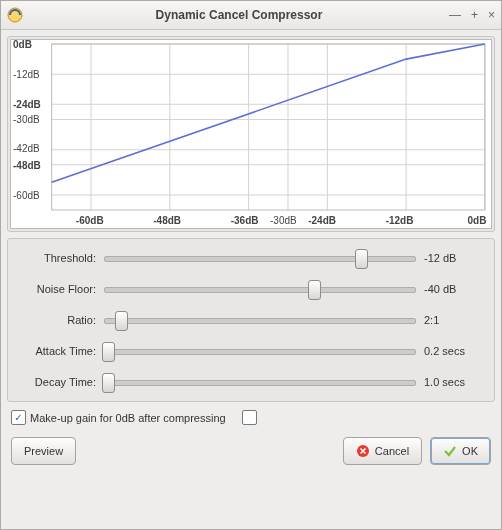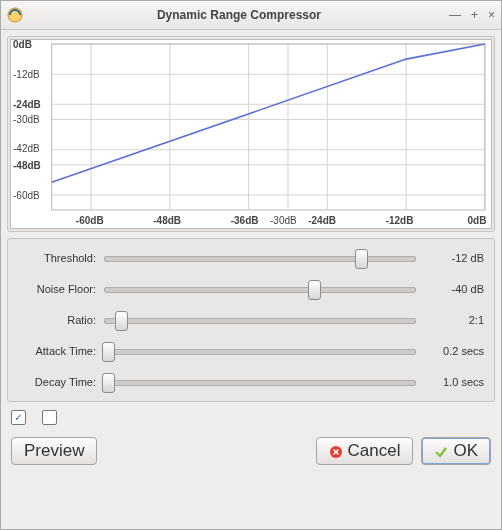--- a/index.html
+++ b/index.html
@@ -14,29 +14,29 @@
 .graph-panel{border:1px solid #c8c5c3;background:#e9e7e5;padding:2px;border-radius:3px}
 .graph{background:#fff;border:1px solid #bdbab7;height:188px;position:relative;font-size:10px;color:#555}
 .graph svg{position:absolute;inset:0}
 
 .sliders-panel{border:1px solid #c8c5c3;background:#e9e7e5;border-radius:3px;padding:8px 10px;display:flex;flex-direction:column;gap:9px}
 .slider-row{display:flex;align-items:center;gap:6px;height:22px}
 .slider-row .lbl{width:78px;text-align:right;color:#333}
 .slider-row .track-wrap{flex:1;position:relative;height:20px}
 .slider-row .track{position:absolute;left:2px;right:2px;top:8px;height:4px;background:#cfcbc9;border:1px solid #b0adab;border-radius:2px}
 .slider-row .thumb{position:absolute;top:1px;width:11px;height:18px;background:linear-gradient(#fff,#d9d6d4);border:1px solid #8e8b89;border-radius:3px}
-.slider-row .val{width:60px;text-align:right;color:#333}
+.slider-row .val{width:60px;color:#333}
 
 .checks{display:flex;align-items:center;gap:16px;padding:2px 4px 0 4px;font-size:11px}
 .ck{display:flex;align-items:center;gap:4px}
 .ck .box{width:13px;height:13px;border:1px solid #7b7977;background:#fff;border-radius:2px;display:flex;align-items:center;justify-content:center;font-size:10px;color:#2a67a5}
 
 .buttons{display:flex;align-items:center;gap:8px;padding:6px 4px 0 4px}
 .buttons .spacer{flex:1}
-.btn{height:26px;padding:0 12px;border:1px solid #a6a3a1;background:linear-gradient(#fefdfc,#e3e0de);border-radius:4px;display:flex;align-items:center;gap:5px;cursor:pointer;font-size:17px;color:#333}
+.btn{height:26px;padding:0 12px;border:1px solid #a6a3a1;background:linear-gradient(#fefdfc,#e3e0de);border-radius:4px;display:flex;align-items:center;gap:5px;cursor:pointer;font-size:11px;color:#333}
 .btn.primary{box-shadow:0 0 0 1px #79a8d8 inset}
 .ico-cancel{width:14px;height:14px}
 .ico-ok{width:14px;height:14px}
 
 .y-tick,.x-tick{position:absolute;font-size:10px;color:#444}
 .y-tick{left:2px;transform:translateY(-50%)}
 .x-tick{bottom:2px;transform:translateX(-50%)}
 .y-tick.bold,.x-tick.bold{font-weight:bold}
 </style>
 </head>
@@ -44,21 +44,21 @@
 
 <div class="window">
 
  <div class="titlebar">
    <span class="app-icon">
      <svg viewBox="0 0 16 16">
           <circle cx="8" cy="8" r="7" fill="#ffd36b" stroke="#c98b1e"></circle>
           <path d="M3 8 A5 5 0 0 1 13 8" fill="none" stroke="#2a67a5" stroke-width="2"></path>
         </svg>
    </span>
-   <span class="title">Dynamic Range Compressor</span>
+   <span class="title">Dynamic Cancel Compressor</span>
    <span class="win-controls">
      <span>—</span>
      <span>+</span>
      <span>×</span>
    </span>
  </div>
 
  <div class="content">
 
   <div class="graph-panel">
@@ -137,20 +137,21 @@
             <div class="track"></div>
             <div class="thumb" style="left:calc(2% - 6px)"></div>
           </div>
      <span class="val">1.0 secs</span>
    </div>
   </div>
 
   <div class="checks">
     <label class="ck">
       <span class="box" id="ck-makeup">✓</span>
+      <span>Make-up gain for 0dB after compressing</span>
     </label>
     <label class="ck">
       <span class="box" id="ck-peaks"></span>
     </label>
   </div>
 
   <div class="buttons">
     <div class="btn">
       <span>Preview</span>
     </div>

